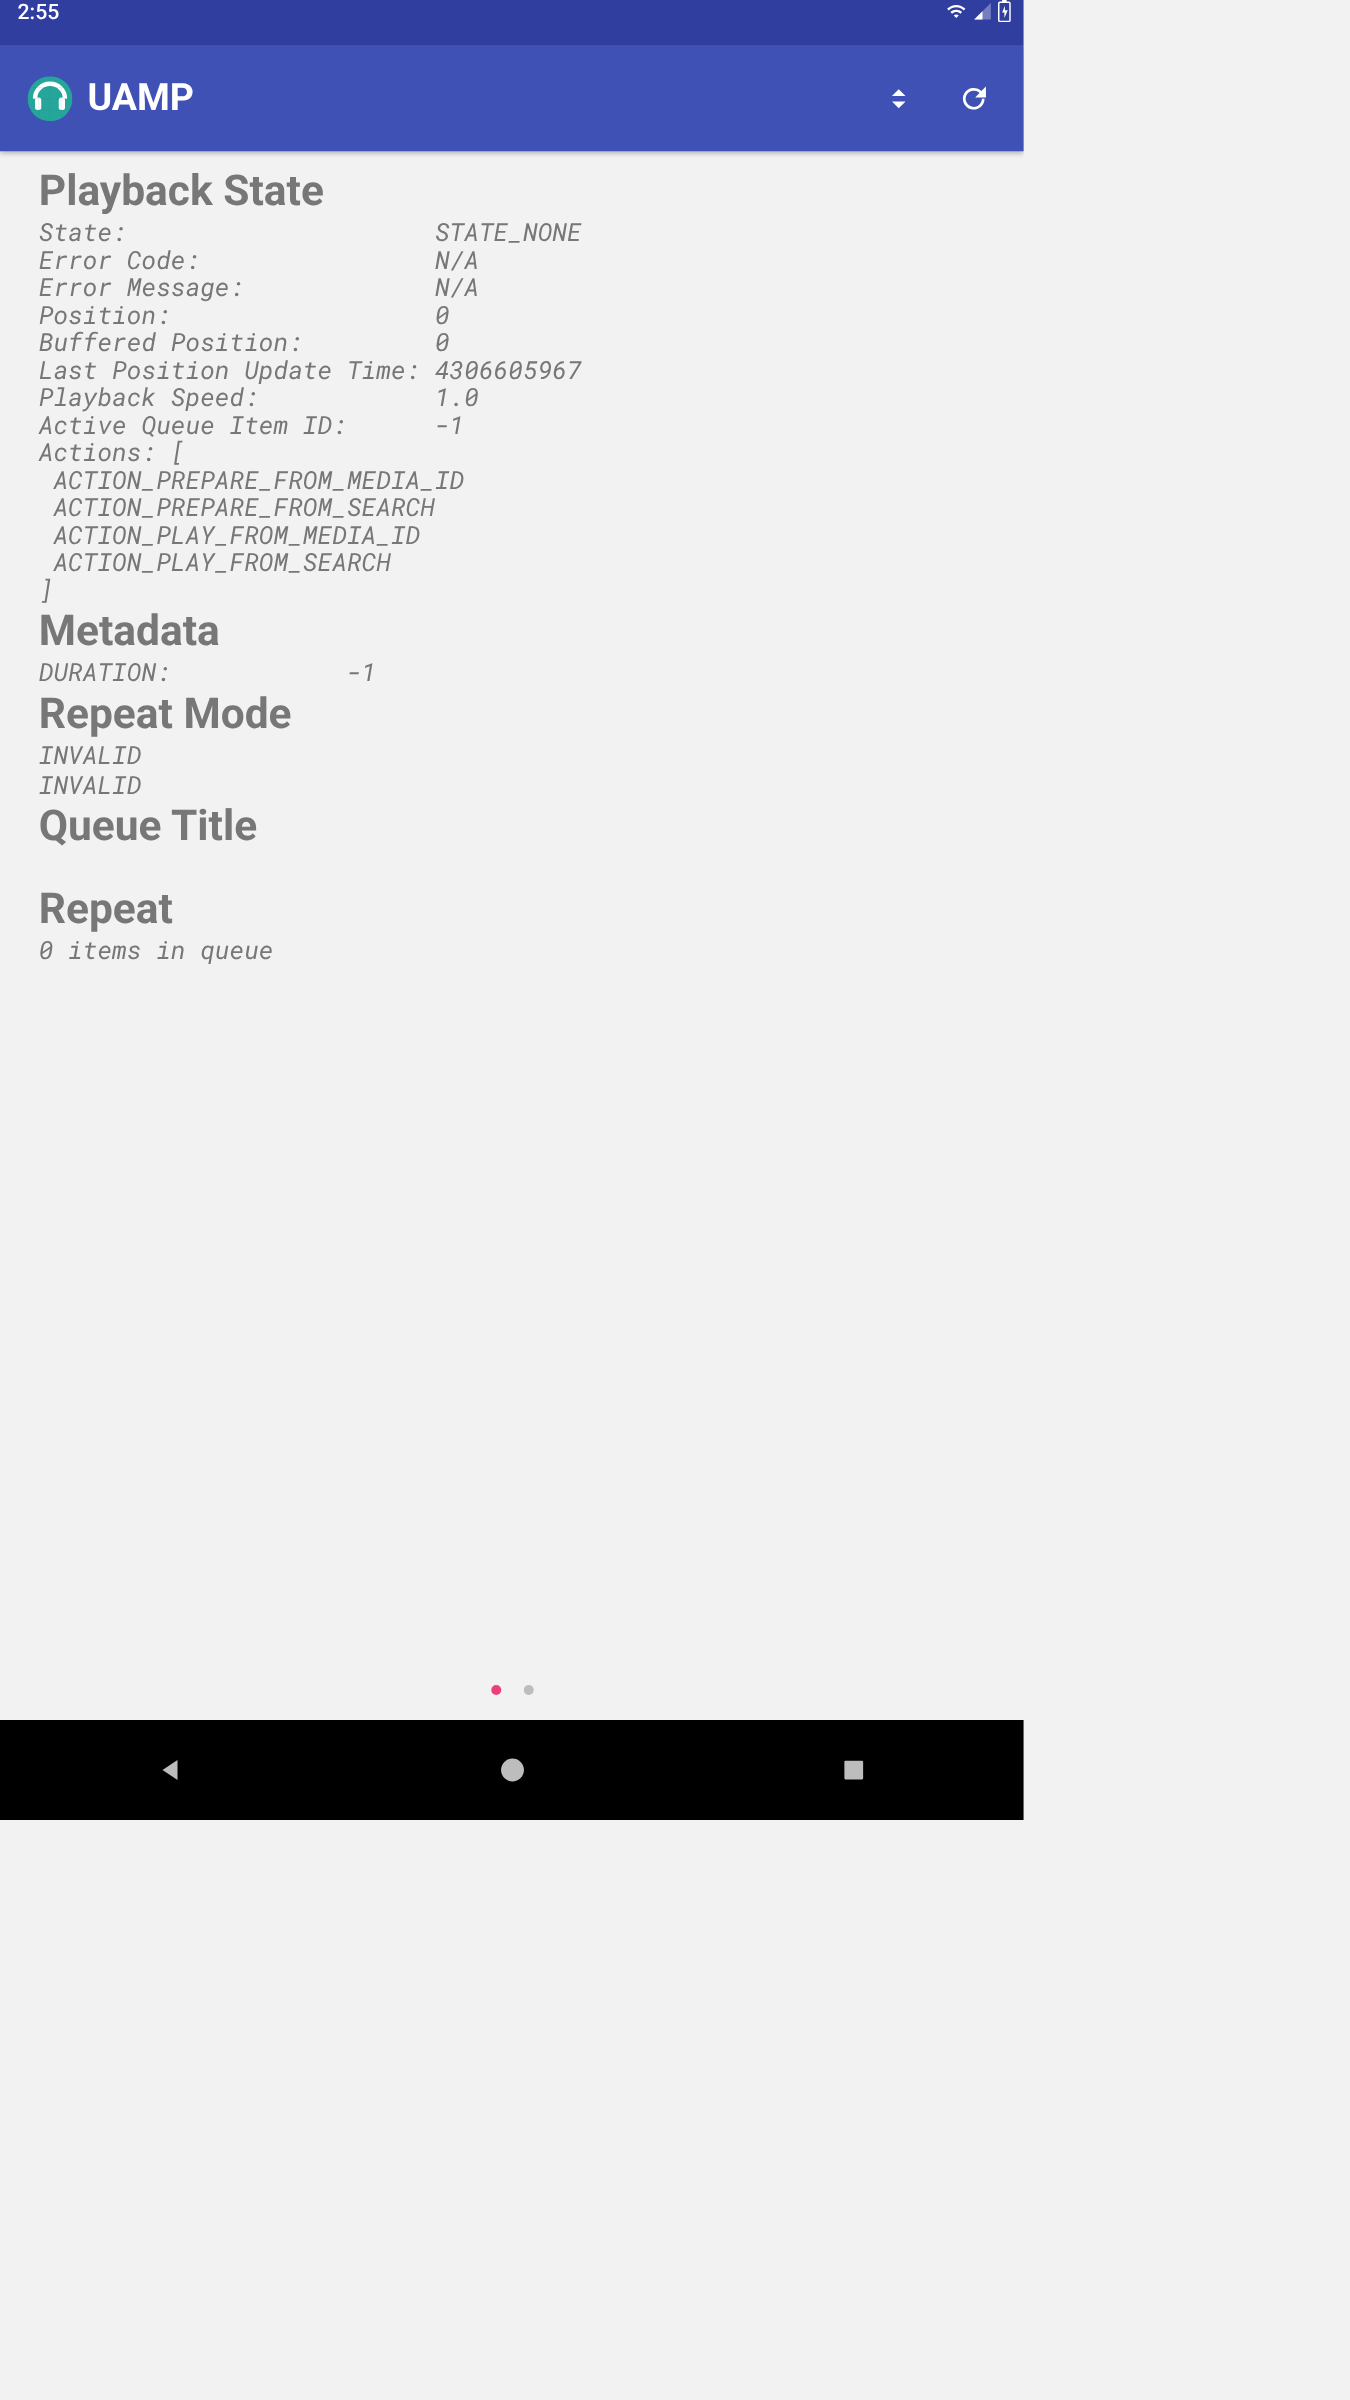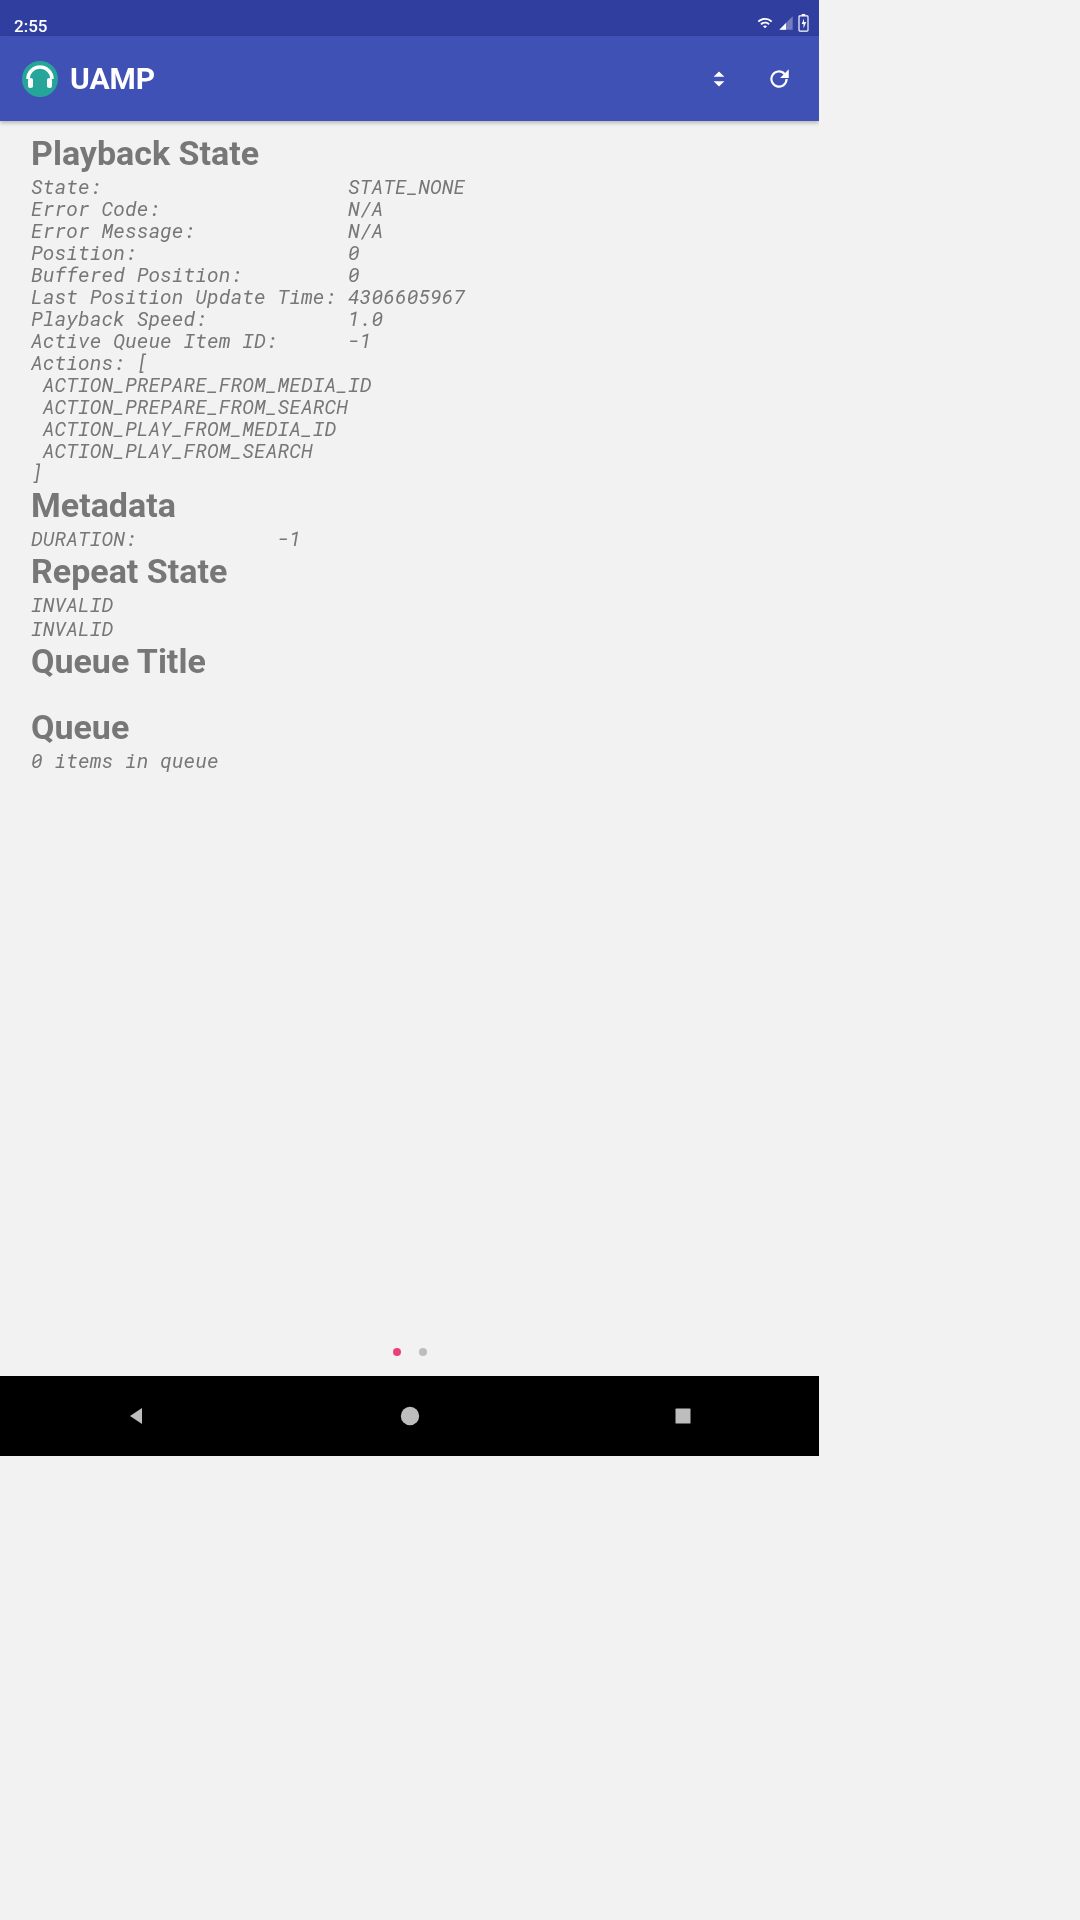--- a/index.html
+++ b/index.html
@@ -9,21 +9,21 @@
       background: #f2f2f2;
       font-family: Roboto, Arial, sans-serif;
       display: flex;
       flex-direction: column;
       overflow: hidden;
     }
     .statusbar {
       height: 36px;
       background: #303f9f;
       display: flex;
-      align-items: flex-end;
+      align-items: flex-start;
       justify-content: space-between;
       padding: 0 10px;
       color: #fff;
     }
     .statusbar .time { font-size: 17px; font-weight: 500; margin-left: 4px; }
     .statusbar .icons { display: flex; gap: 4px; align-items: center; }
     .appbar {
       height: 85px;
       background: #3f51b5;
       display: flex;
@@ -154,29 +154,29 @@
 Actions: [
  ACTION_PREPARE_FROM_MEDIA_ID
  ACTION_PREPARE_FROM_SEARCH
  ACTION_PLAY_FROM_MEDIA_ID
  ACTION_PLAY_FROM_SEARCH
 ]</pre>
 
   <h2>Metadata</h2>
   <pre class="mono">DURATION:            -1</pre>
 
-  <h2>Repeat State</h2>
+  <h2>Repeat Mode</h2>
   <pre class="mono">INVALID</pre>
 
   <pre class="mono">INVALID</pre>
 
   <h2>Queue Title</h2>
   <pre class="mono"> </pre>
 
-  <h2>Queue</h2>
+  <h2>Repeat</h2>
   <pre class="mono">0 items in queue</pre>
 </div>
 
 <div class="pager">
   <div class="dot active"></div>
   <div class="dot"></div>
 </div>
 
 <div class="navbar">
   <div class="nav-btn">

